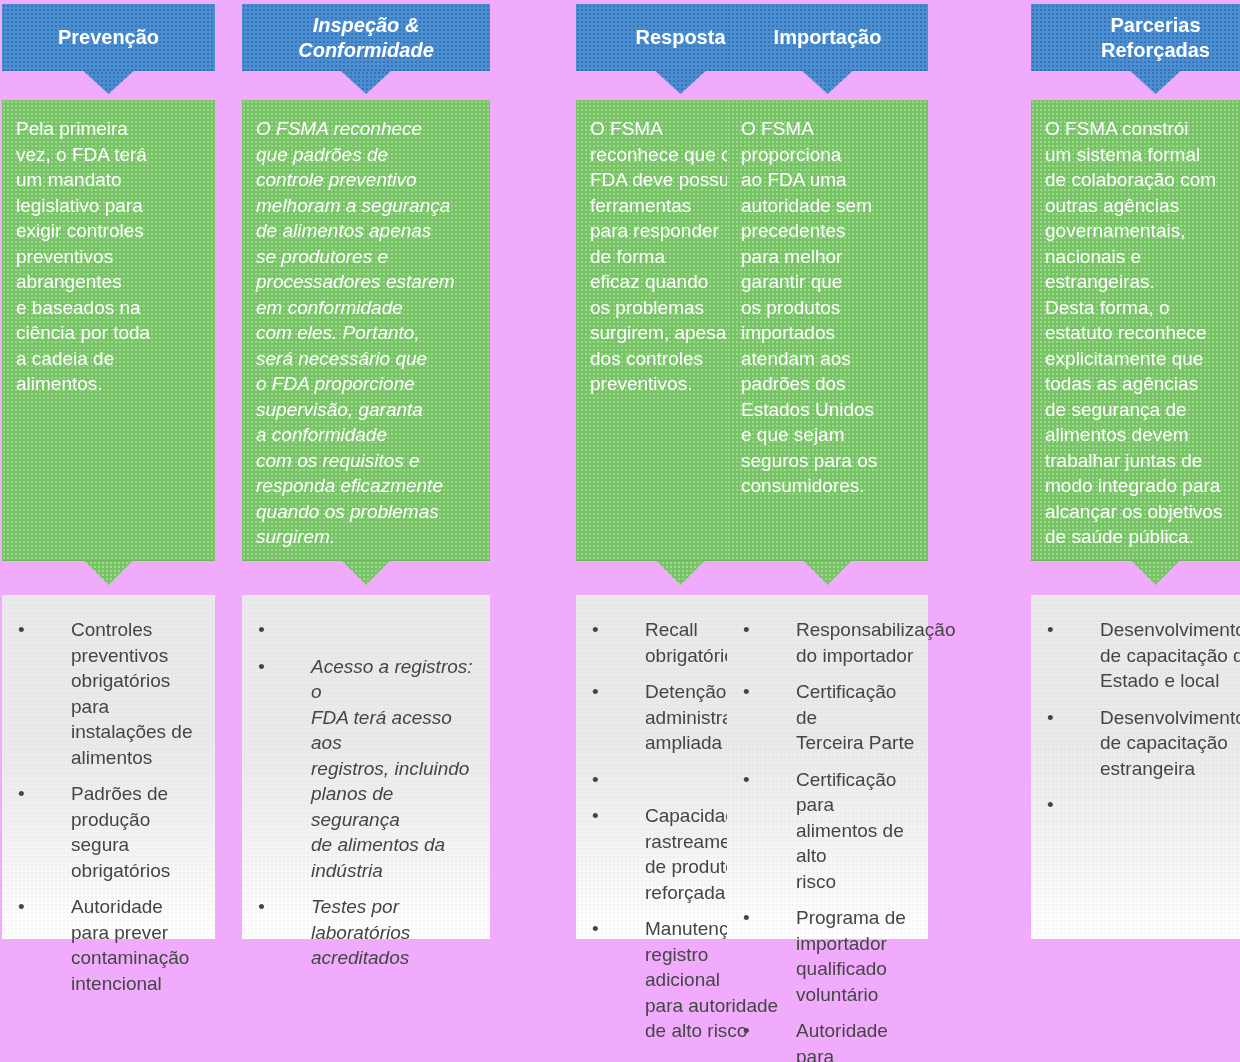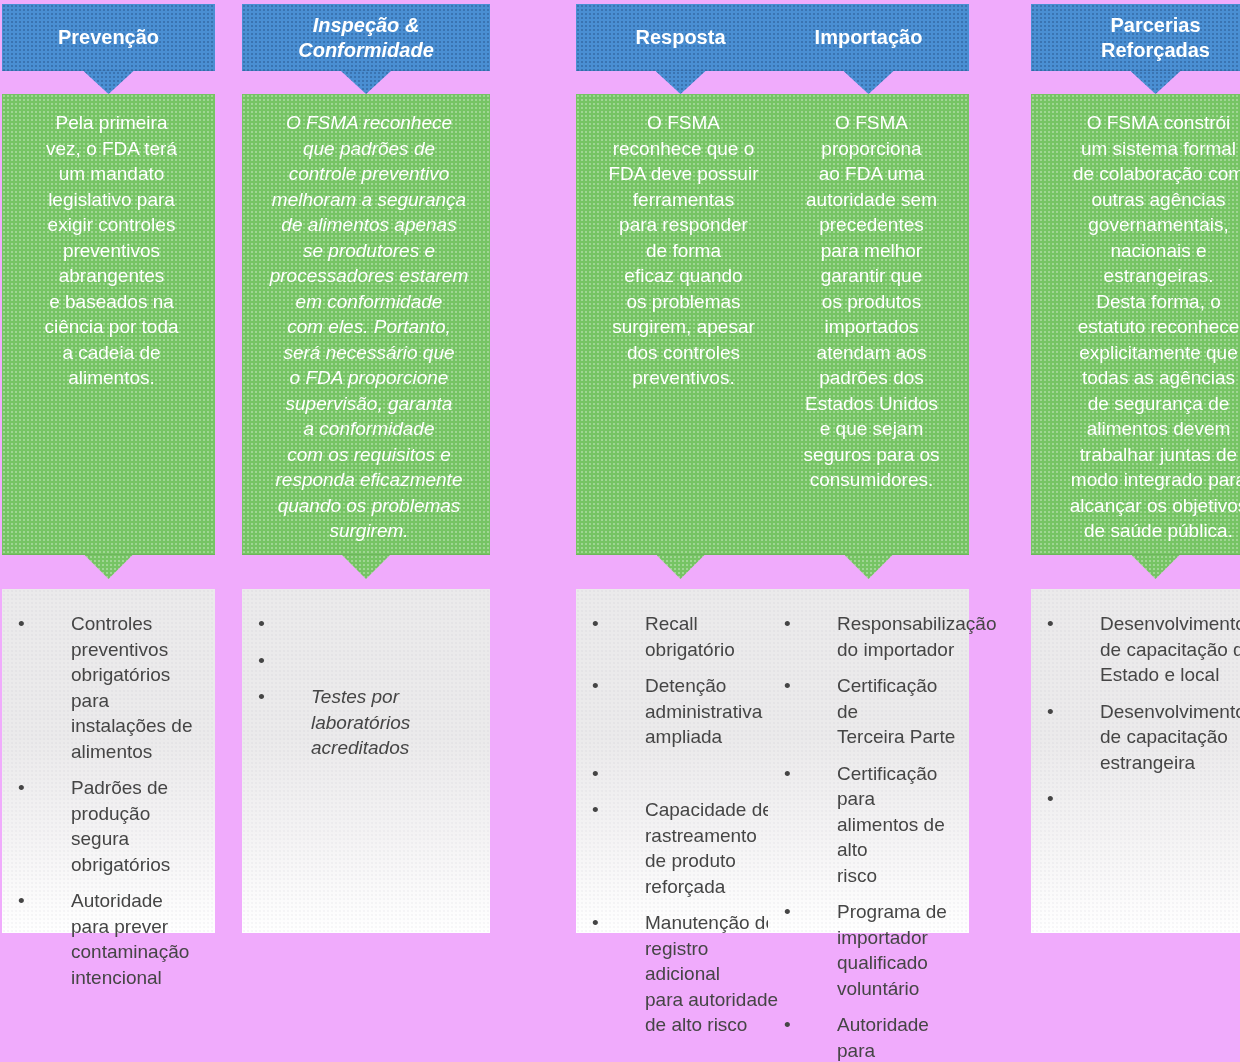--- a/index.html
+++ b/index.html
@@ -7,21 +7,21 @@
     position:relative;
     width:1240px;height:1062px;
     background:#f0abfc;
     font-family:"Liberation Sans", sans-serif;
     overflow:hidden;
   }
   .col{position:absolute;top:0;}
   #col0{left:2px;width:213px;}
   #col1{left:242px;width:248px;font-style:italic;}
   #col2{left:529px;width:209px;padding-left:47px;}
-  #col3{left:768px;width:201px;}
+  #col3{left:727px;width:201px;}
   #col4{left:987px;width:249px;padding-left:44px;}
 
   .tex-blue{
     background-color:#4a8fd3;
     background-image:radial-gradient(rgba(25,61,112,0.33) 0.9px, transparent 1.2px);
     background-size:4px 4px;
   }
   .tex-green{
     background-color:#76c464;
     background-image:radial-gradient(rgba(255,255,255,0.30) 0.9px, transparent 1.2px);
@@ -34,25 +34,24 @@
     text-align:center;
     color:#ffffff;font-weight:bold;font-size:20px;line-height:25px;
     white-space:pre-line;
     box-shadow:inset 0 -1px 0 rgba(0,0,0,0.07);
   }
   .ptr{
     width:50px;height:23px;margin:0 auto;
     clip-path:polygon(0 0,100% 0,50% 100%);
   }
   .desc-box{
-    margin-top:0;height:461px;box-sizing:border-box;
+    margin-top:6px;height:461px;box-sizing:border-box;
     padding:16px 8px 0 14px;
     color:#ffffff;font-size:19px;line-height:25.5px;
     box-shadow:inset 0 -1px 0 rgba(0,0,0,0.07);
-    text-align:center;
   }
   .desc-box .txt{white-space:pre-line;}
   .ptr-green{
     width:48px;height:24px;margin:0 auto;
     clip-path:polygon(0 0,100% 0,50% 100%);
   }
   .panel{
     margin-top:10px;height:344px;box-sizing:border-box;
     padding:22px 6px 0 16px;
     background-image:
@@ -145,20 +144,26 @@
 surgirem.</span>
     </div>
     <div class="ptr-green tex-green"></div>
     <div class="panel">
       <ul>
         <li>
             <span class="dot">•</span>
           </li>
         <li>
             <span class="dot">•</span>
+            <span class="txt">Acesso a registros: o
+FDA terá acesso aos
+registros, incluindo
+planos de segurança
+de alimentos da
+indústria</span>
           </li>
         <li>
             <span class="dot">•</span>
             <span class="txt">Testes por laboratórios
 acreditados</span>
           </li>
       </ul>
     </div>
   </div>
 

